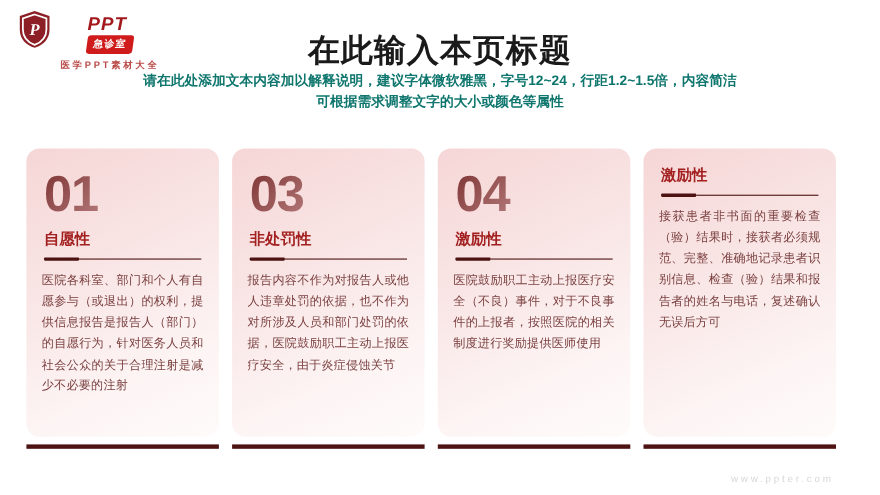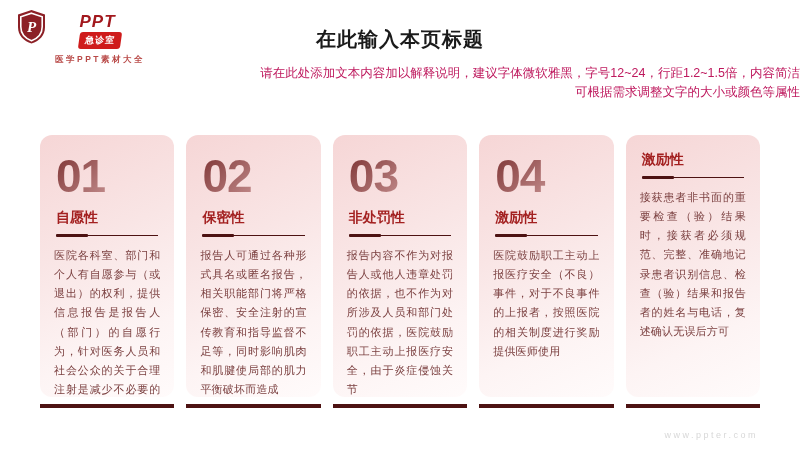--- a/index.html
+++ b/index.html
@@ -12,26 +12,26 @@
   .logo { position:absolute; top:9px; left:16px; display:flex; align-items:flex-start; }
   .logo-shield { width:31px; height:35px; margin-right:8px; }
   .logo-text-col { display:flex; flex-direction:column; padding-top:3px; }
   .logo-row1 { display:flex; align-items:center;flex-direction:column; }
   .logo-ppt { font-size:17px; font-weight:800; font-style:italic; color:#a2181d; letter-spacing:1px; margin-right:5px; }
   .logo-badge { background:#cf1b1b; color:#ffffff; font-size:9px; font-weight:700; padding:2px 6px; border-radius:3px; transform:skewX(-8deg); letter-spacing:1px; }
   .logo-sub { font-size:8.5px; color:#b94a48; letter-spacing:2.5px; margin-top:5px; font-weight:600; }
 
   
   .title { position:absolute; top:26px; left:0; width:100%; text-align:center;
-           font-size:20px; font-weight:800; color:#1a1a1a; letter-spacing:1px; }
-  .subtitle { position:absolute; top:64px; left:0; width:100%; text-align:right;
-              font-size:12.5px; color:#be185d; line-height:1.55; }
+           font-size:29px; font-weight:800; color:#1a1a1a; letter-spacing:1px; }
+  .subtitle { position:absolute; top:64px; left:0; width:100%; text-align:center;
+              font-size:12.5px; color:#0f766e; line-height:1.55;font-weight:bold; }
 
   
-  .cards-row { position:absolute; left:40px; right:40px; top:135px; display:flex; gap:12px; }
+  .cards-row { position:absolute; left:24px; right:40px; top:135px; display:flex; gap:12px; }
   .card-col { flex:1; display:flex; flex-direction:column; }
   .card { height:262px; border-radius:12px;
           background:linear-gradient(155deg, #f6d6d6 0%, #f9e5e5 40%, #fdf4f4 75%, #fffbfb 100%);
           padding:16px 14px 0 14px; overflow:hidden; }
   .card-number { font-size:46px; font-weight:800; line-height:1; letter-spacing:-1px;
                  background:linear-gradient(135deg, #7d3333 0%, #b98080 55%, #e6c2c2 100%);
                  -webkit-background-clip:text; background-clip:text; color:transparent;
                  margin:2px 0 10px 2px; }
   .card-title { font-size:14px; font-weight:800; color:#a32020; margin-left:2px; margin-bottom:7px; }
   .card-divider { display:flex; align-items:center; margin:0 2px 9px 2px; }
@@ -76,32 +76,20 @@
         <div class="card-title">自愿性</div>
         <div class="card-divider">
           <span class="divider-thick"></span>
           <span class="divider-thin"></span>
         </div>
         <div class="card-body">医院各科室、部门和个人有自愿参与（或退出）的权利，提供信息报告是报告人（部门）的自愿行为，针对医务人员和社会公众的关于合理注射是减少不必要的注射</div>
       </div>
       <div class="card-bar"></div>
     </div>
 
-    <div class="card-col">
-      <div class="card">
-        <div class="card-number">02</div>
-        <div class="card-title">保密性</div>
-        <div class="card-divider">
-          <span class="divider-thick"></span>
-          <span class="divider-thin"></span>
-        </div>
-        <div class="card-body">报告人可通过各种形式具名或匿名报告，相关职能部门将严格保密、安全注射的宣传教育和指导监督不足等，同时影响肌肉和肌腱使局部的肌力平衡破坏而造成</div>
-      </div>
-      <div class="card-bar"></div>
-    </div>
 
     <div class="card-col">
       <div class="card">
         <div class="card-number">03</div>
         <div class="card-title">非处罚性</div>
         <div class="card-divider">
           <span class="divider-thick"></span>
           <span class="divider-thin"></span>
         </div>
         <div class="card-body">报告内容不作为对报告人或他人违章处罚的依据，也不作为对所涉及人员和部门处罚的依据，医院鼓励职工主动上报医疗安全，由于炎症侵蚀关节</div>

